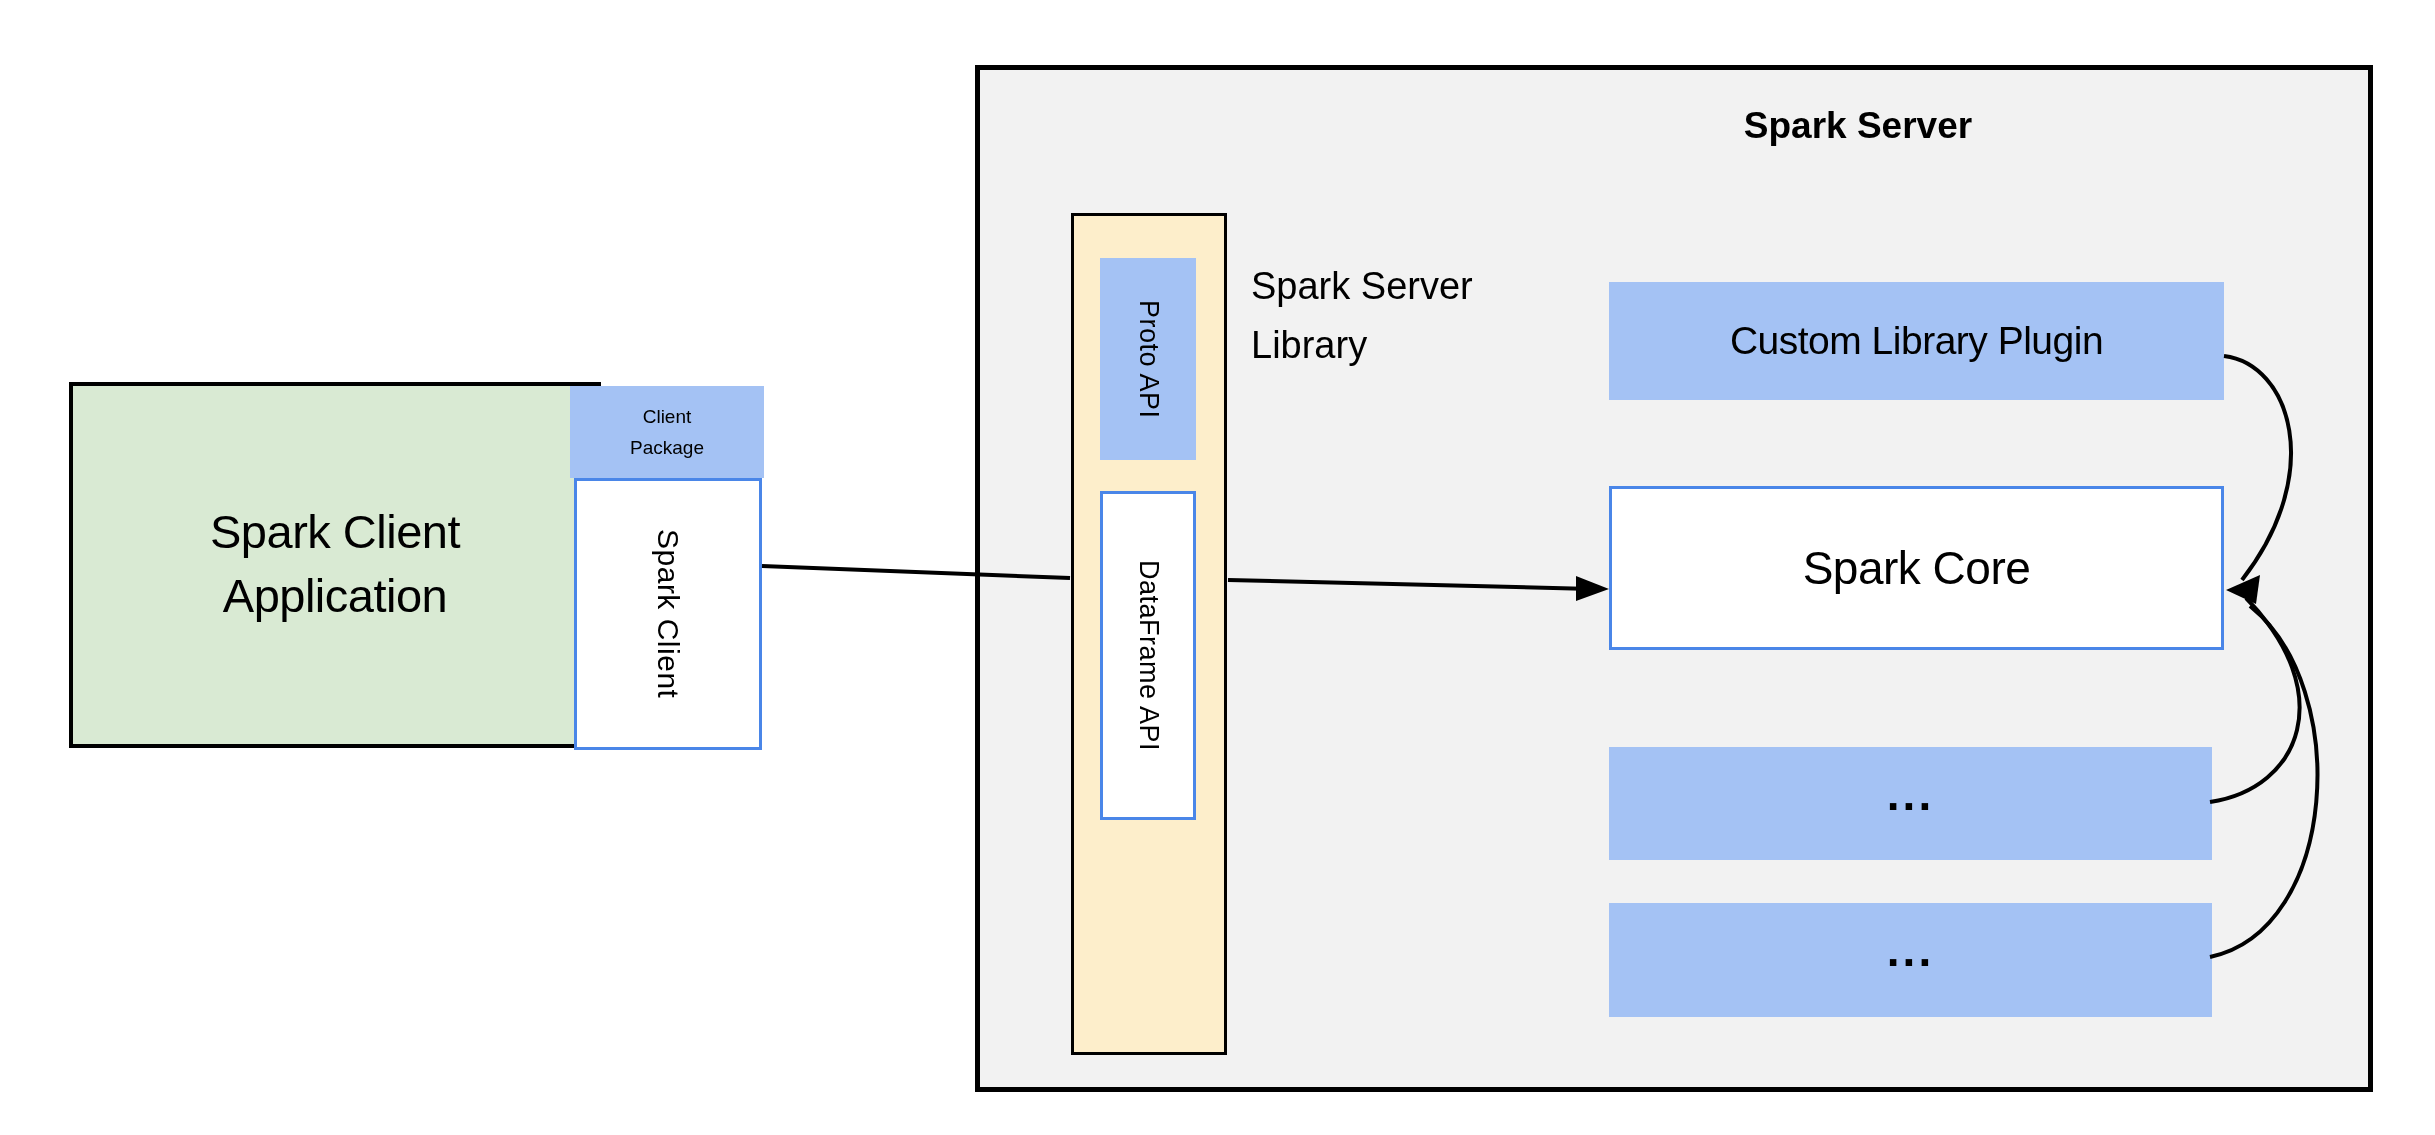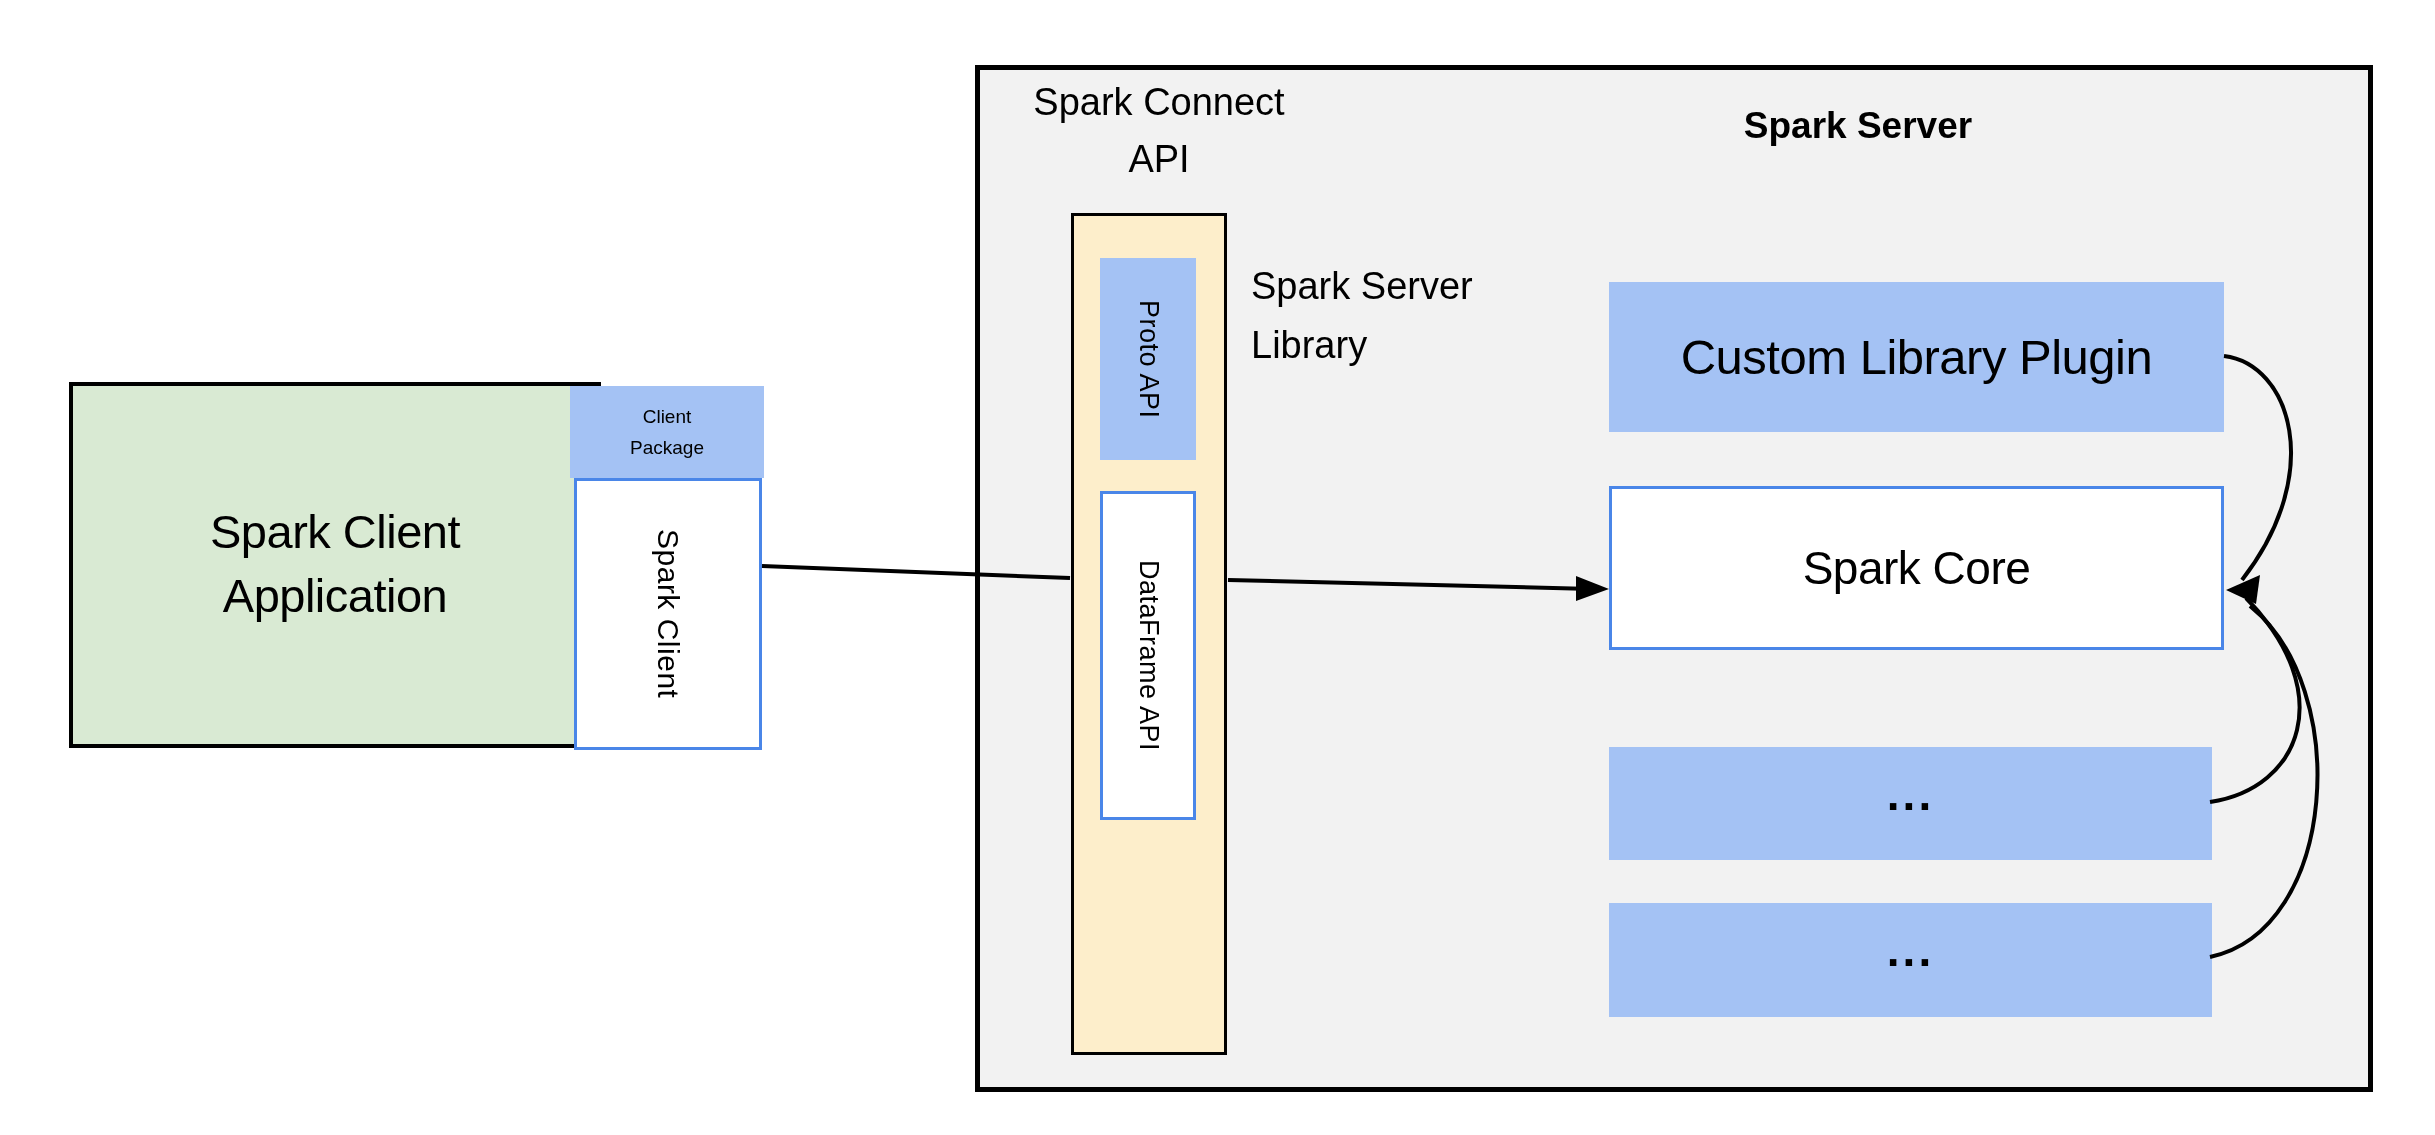--- a/index.html
+++ b/index.html
@@ -89,23 +89,23 @@
     font-size:38px;line-height:59px;
   }
 
   
   .server-title{
     left:1658px;top:105px;width:400px;
     font-size:37px;font-weight:bold;
     text-align:center;
   }
   .plugin-box{
-    left:1609px;top:282px;width:615px;height:150px;
+    left:1609px;top:282px;width:615px;height:118px;
     background:var(--blue-fill);
-    font-size:49px;letter-spacing:-0.5px;
+    font-size:39px;letter-spacing:-0.5px;
   }
   .core-box{
     left:1609px;top:486px;width:615px;height:164px;
     background:#fff;
     border:3px solid var(--blue-border);
     font-size:46px;letter-spacing:-0.5px;
   }
   .dots-box-1{
     left:1609px;top:747px;width:603px;height:113px;
     background:var(--blue-fill);
@@ -123,22 +123,20 @@
     pointer-events:none;
   }
 </style>
 </head>
 <body>
 
 <div class="canvas">
 
   <div class="abs connect-container"></div>
 
-  <div class="abs connect-api-label pre">Spark Connect
-API</div>
 
   <div class="abs server-title">Spark Server</div>
 
   <div class="abs yellow-box"></div>
 
   <div class="abs proto-box">
     <div class="vtext">Proto  API</div>
   </div>
 
   <div class="abs dataframe-box">

